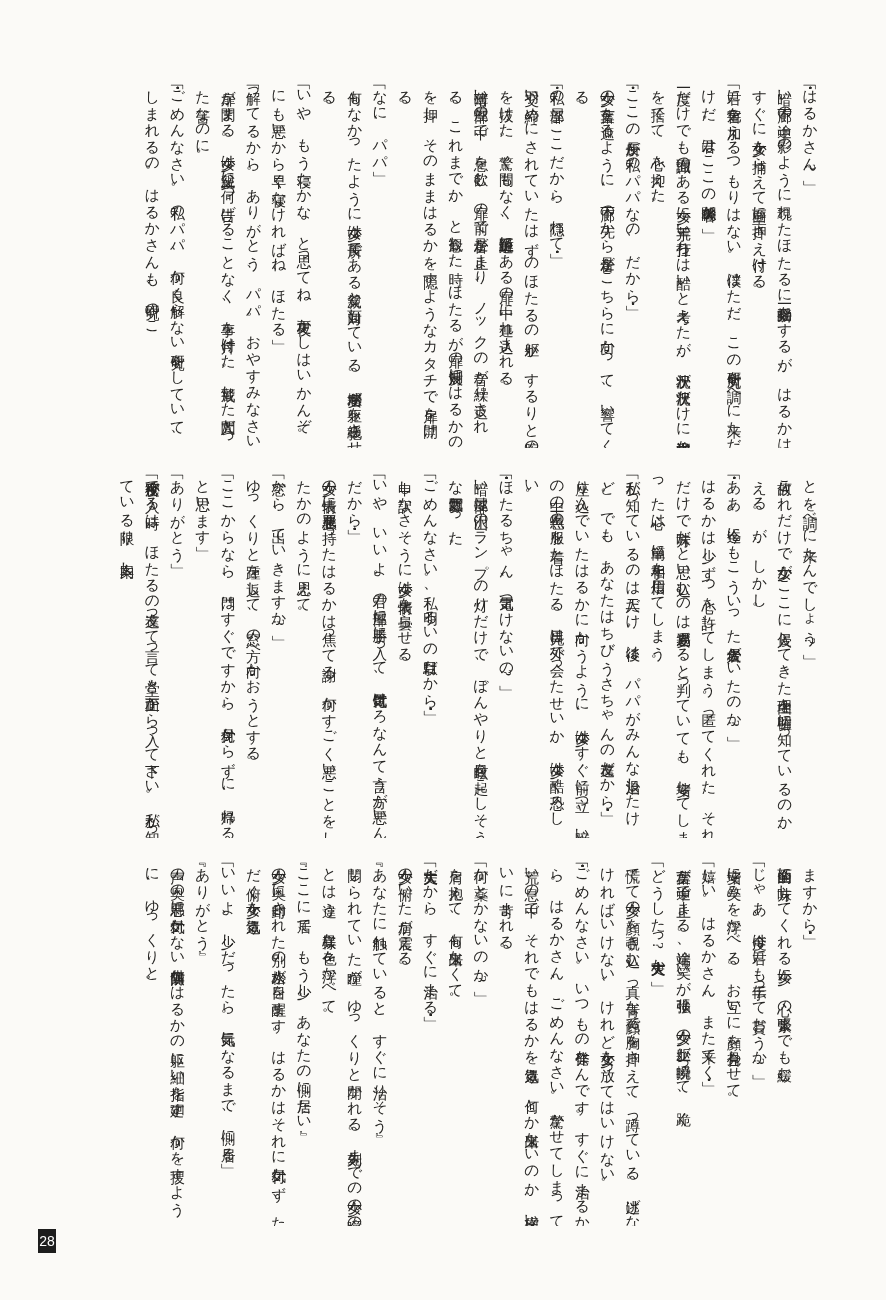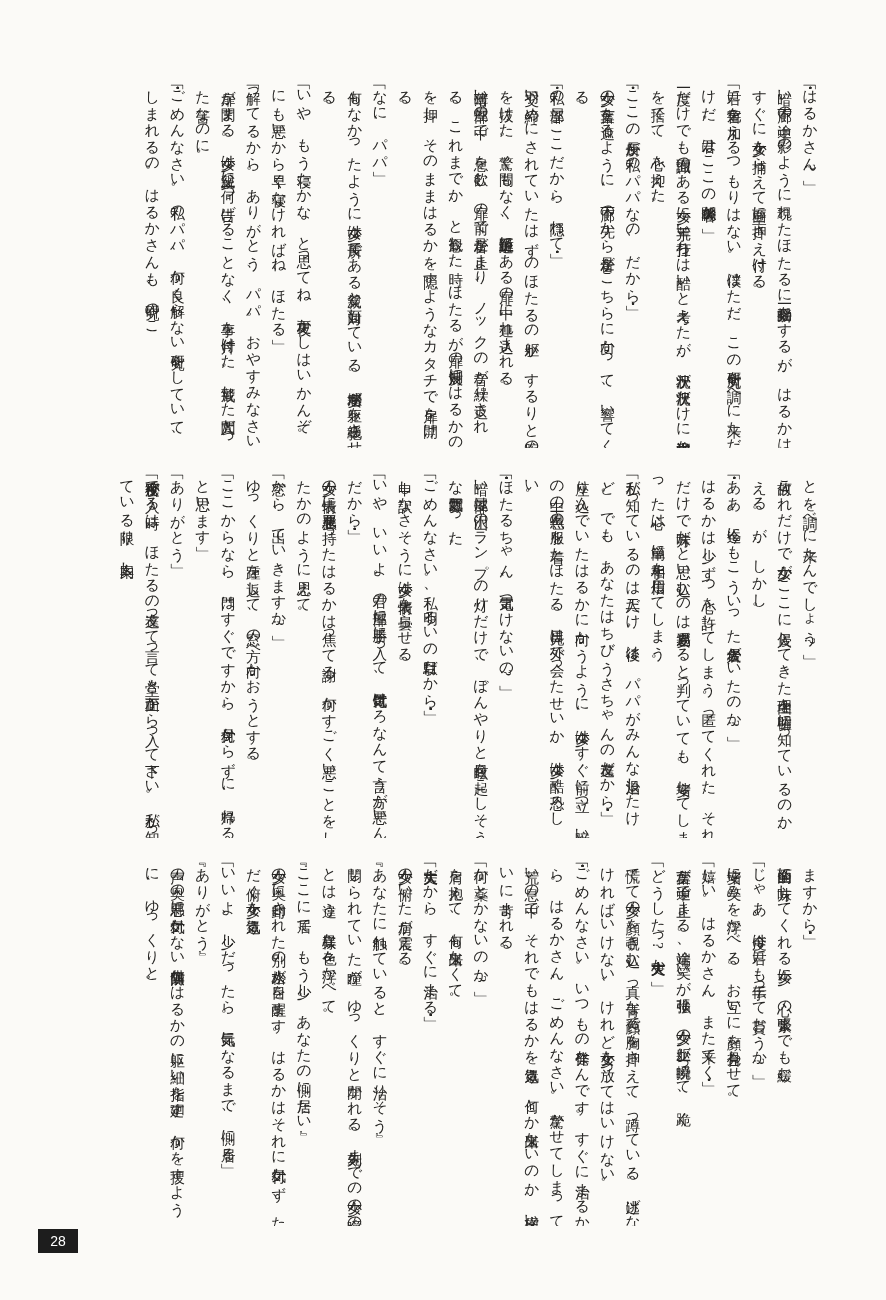--- a/index.html
+++ b/index.html
@@ -32,21 +32,21 @@
     color:var(--ink);
     overflow:hidden;
     text-align:left;
   }
   #band-1{top:80px;height:368px;}
   #band-2{top:470px;height:368px;}
   #band-3{top:858px;height:368px;}
   .page-number{
     position:absolute;
     left:38px;top:1229px;
-    width:40px;height:24px;
+    width:18px;height:24px;
     background:var(--pn-bg);
     color:var(--pn-text);
     font-family:"Liberation Sans","DejaVu Sans",sans-serif;
     font-size:14px;
     display:flex;align-items:center;justify-content:center;
     user-select:none;
   }
 </style>
 </head>
 <body>

